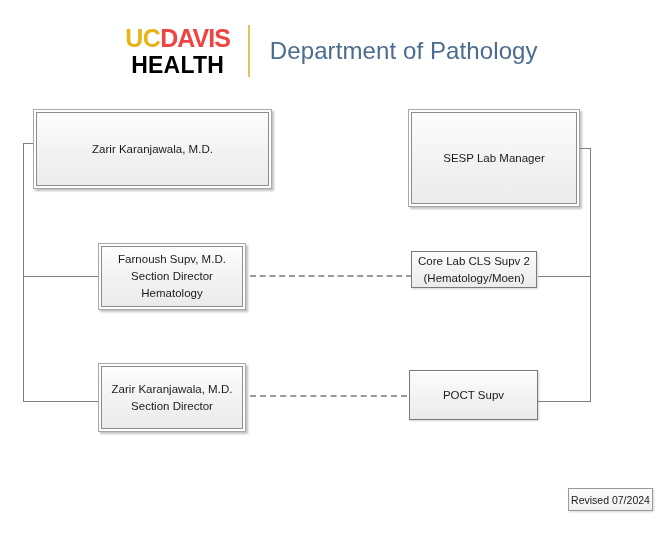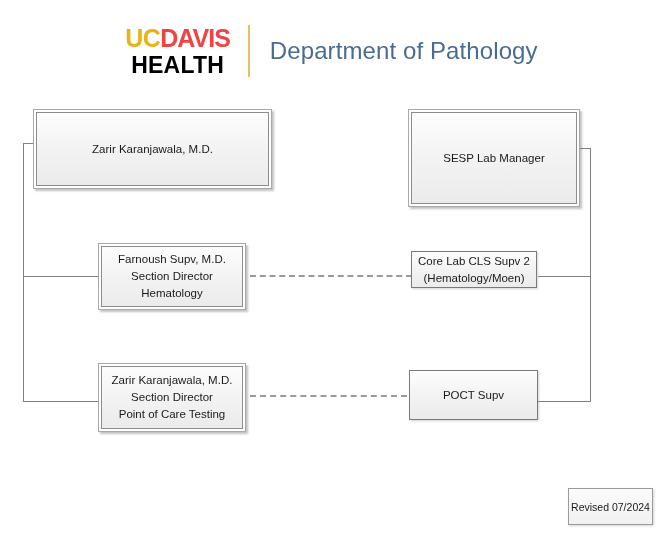--- a/index.html
+++ b/index.html
@@ -189,21 +189,20 @@
       <span>Farnoush Supv, M.D.</span>
       <span>Section Director</span>
       <span>Hematology</span>
     </span>
   </div>
 
   <div class="node framed" style="left:101px; top:366px; width:142px; height:63px;">
     <span class="txt">
       <span>Zarir Karanjawala, M.D.</span>
       <span>Section Director</span>
-      <span>Point of Care Testing</span>
     </span>
   </div>
 
   <div class="node framed" style="left:411px; top:112px; width:166px; height:92px;">
     <span class="txt">
       <span>SESP Lab Manager</span>
     </span>
   </div>
 
   <div class="node plain" style="left:411px; top:251px; width:126px; height:37px;">
@@ -212,17 +211,17 @@
       <span>(Hematology/Moen)</span>
     </span>
   </div>
 
   <div class="node plain" style="left:394px; top:370px; width:129px; height:50px;margin-left:15px;">
     <span class="txt">
       <span>POCT Supv</span>
     </span>
   </div>
 
-  <div id="revision" style="left:568px; top:488px; width:85px; height:37px;">
+  <div id="revision" style="left:568px; top:488px; width:85px; height:23px;">
     <span>Revised 07/2024</span>
   </div>
 
 </div>
 
 </body></html>

